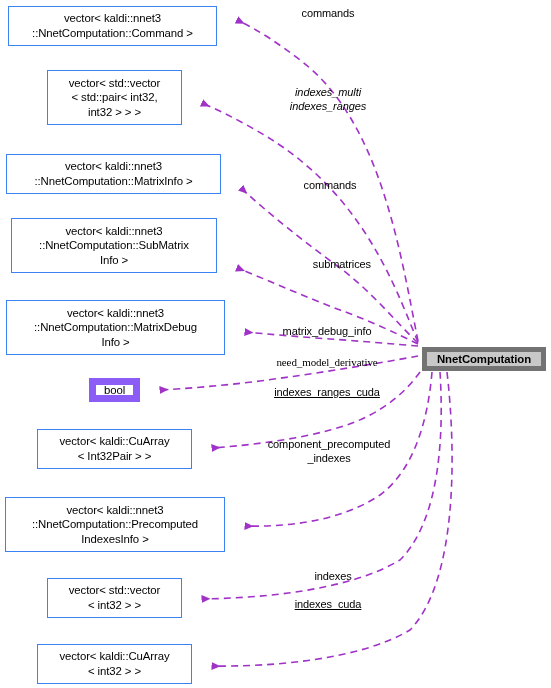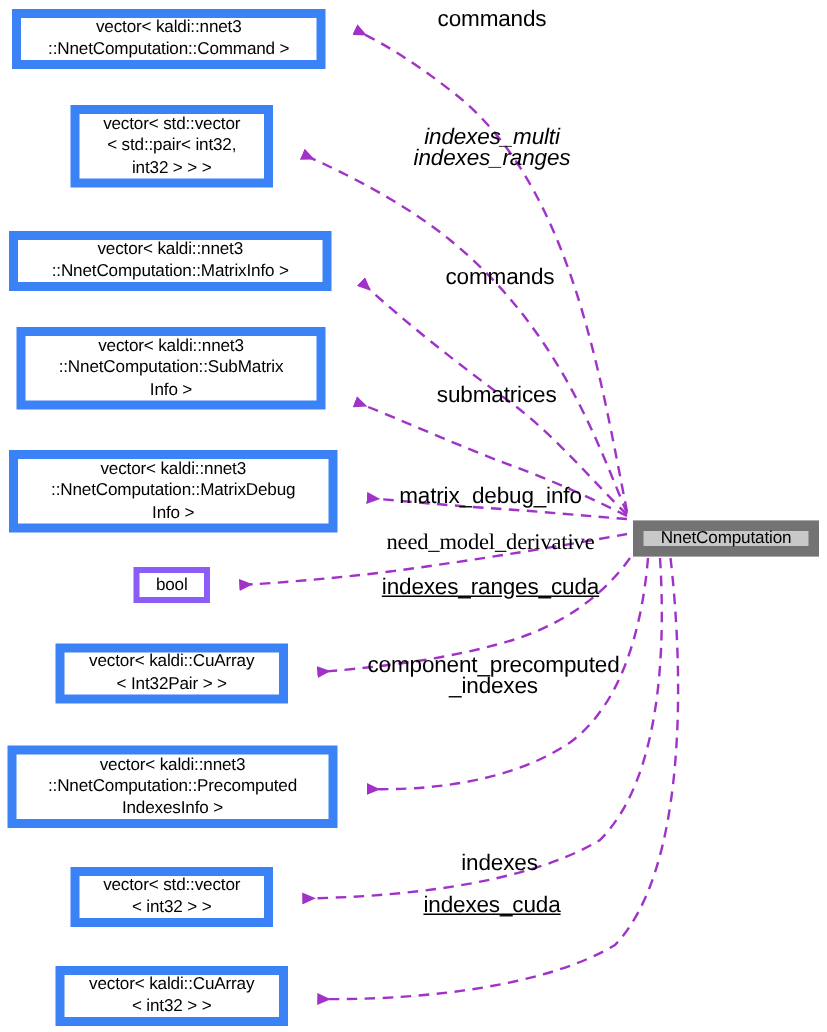--- a/index.html
+++ b/index.html
@@ -25,38 +25,39 @@
     pointer-events: none;
   }
   .node {
     position: absolute;
     box-sizing: border-box;
     display: flex;
     align-items: center;
     justify-content: center;
     text-align: center;
     background: #ffffff;
-    border: 6px solid #3b82f6;
+    border: 1px solid #3b82f6;
     color: #000000;
     font-size: 11.4px;
     line-height: 14.6px;
     white-space: pre-line;
     letter-spacing: -0.1px;
   }
   .node.builtin {
-    border: 4px solid #8b5cf6;
+    border: 7px solid #8b5cf6;
   }
   .node.central {
     background: #c8c8c8;
-    border: 7px solid #737373;
+    border: 5px solid #737373;
+    font-weight: bold;
   }
   .edge-label {
     position: absolute;
     color: #000000;
-    font-size: 15px;
+    font-size: 11px;
     line-height: 14.4px;
     text-align: center;
     white-space: pre-line;
     letter-spacing: -0.1px;
   }
 </style>
 </head>
 <body>
 
 <div id="diagram">

